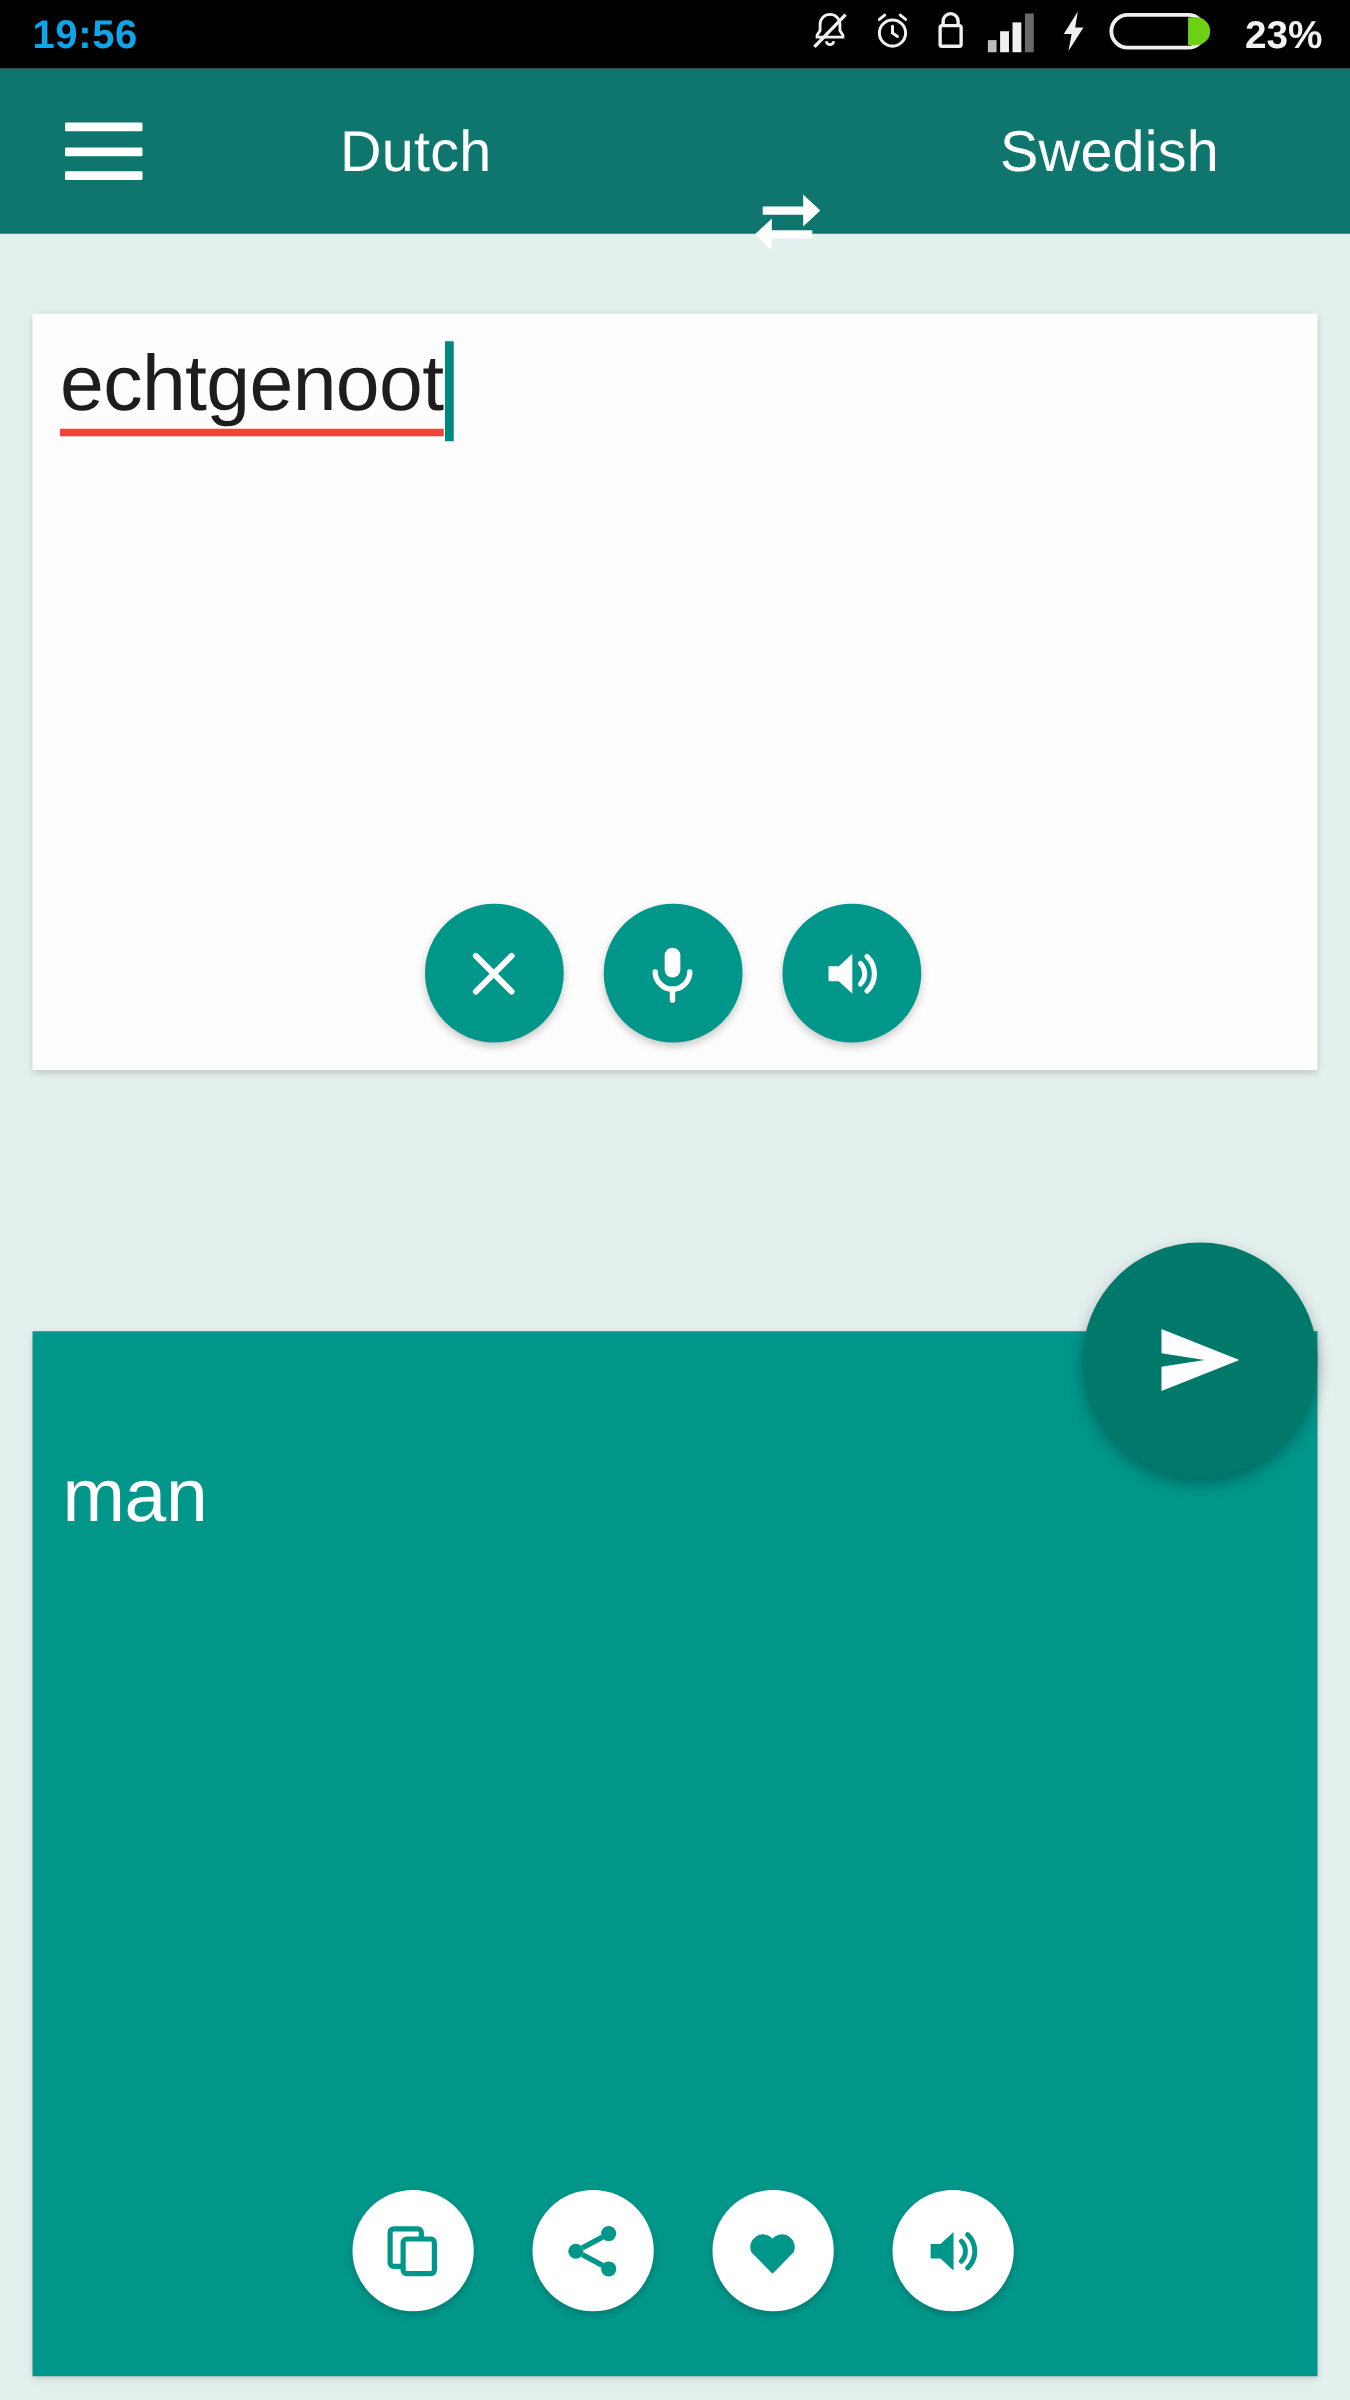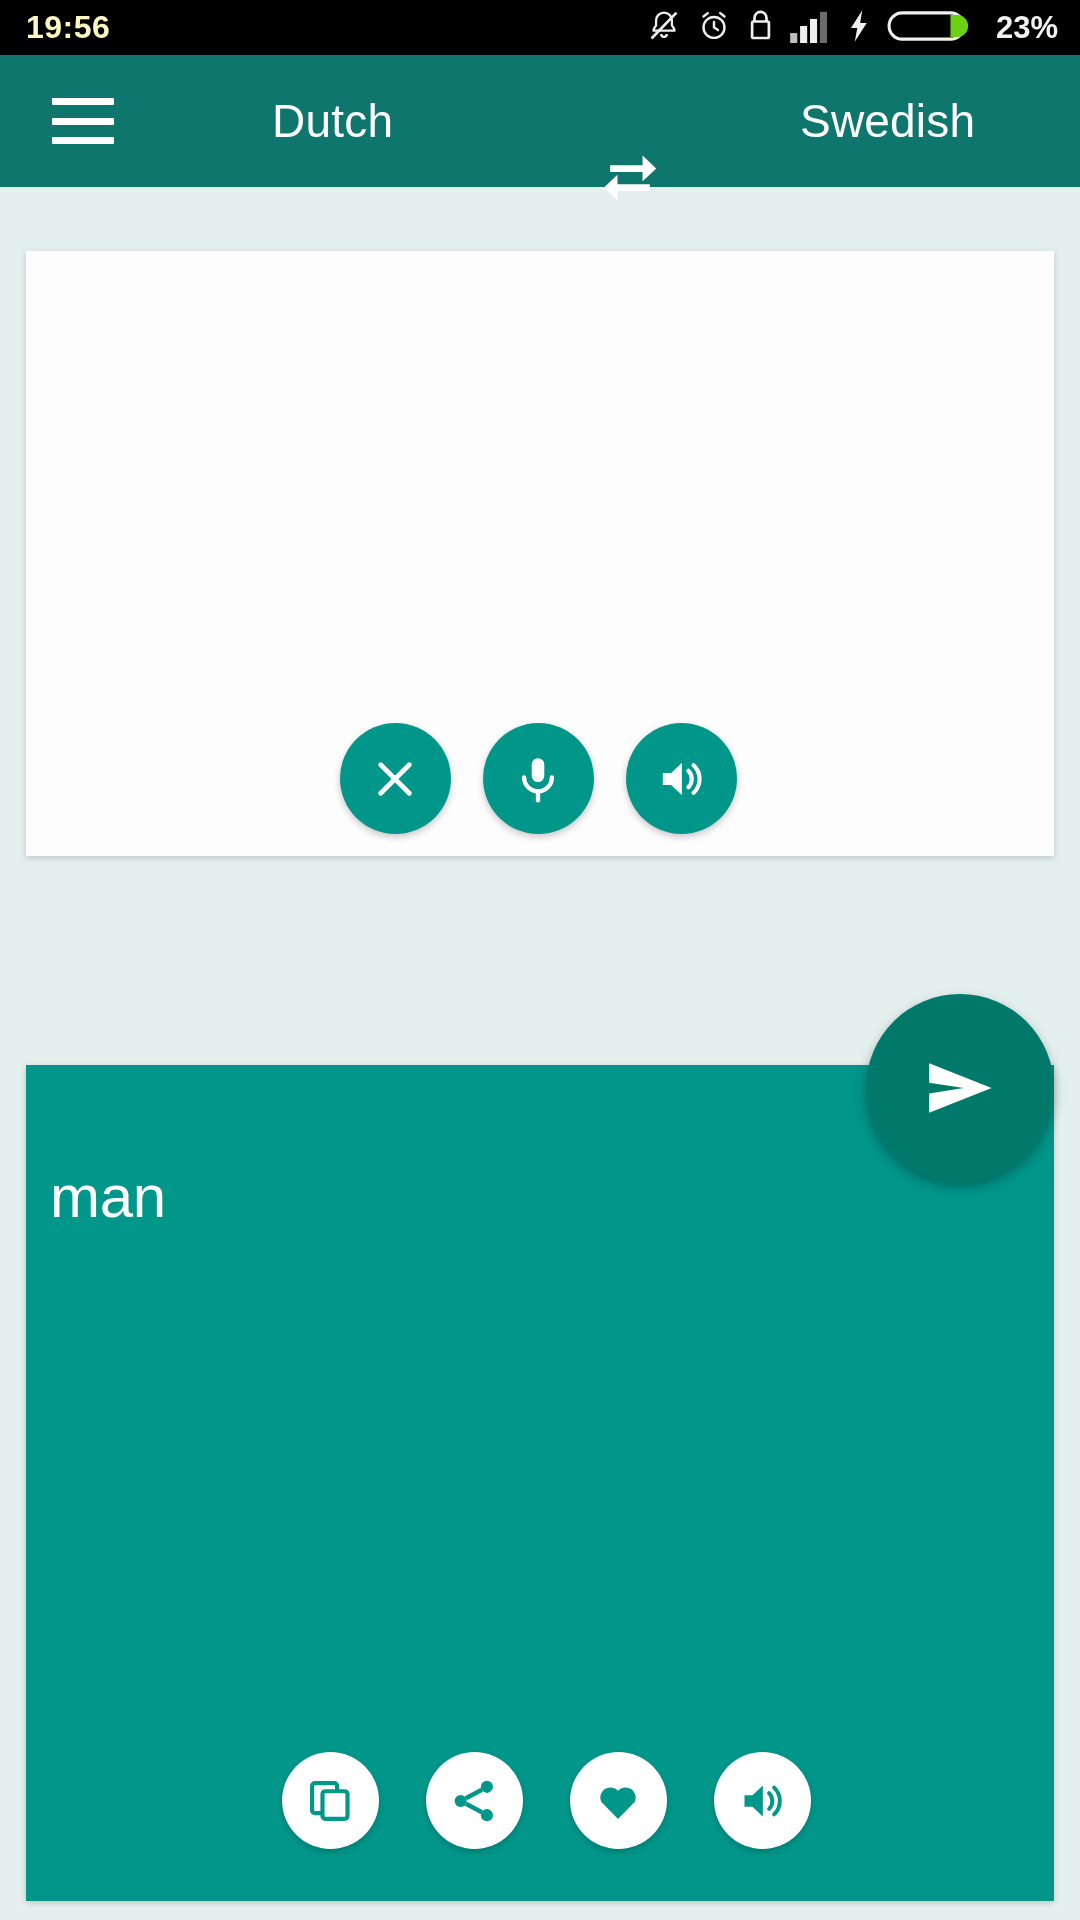--- a/index.html
+++ b/index.html
@@ -11,21 +11,21 @@
   }
   .screen { position:relative; width:1080px; height:1920px; background:#e4f0ee; }
 
   
   .statusbar {
     position:absolute; top:0; left:0; width:1080px; height:55px;
     background:#000; display:flex; align-items:center;
     padding:0 22px 0 26px;
   }
   .status-time {
-    color:#fef9c3; font-size:32px; font-weight:bold; letter-spacing:0.5px;
+    color:#0ea5e9; font-size:32px; font-weight:bold; letter-spacing:0.5px;
   }
   .status-right {
     margin-left:auto; display:flex; align-items:center; gap:16px;text-align:center;
   }
   .sicon { display:block; }
   .battery-pct {
     color:#f2f2f2; font-size:31px; font-weight:bold; margin-left:7px;
   }
 
   
@@ -195,20 +195,24 @@
         <path d="M5.2 7.6h11.1V4.3L21 8.7l-4.7 4.4V9.9H5.2z" fill="#ffffff"></path>
         <path d="M18.8 16.4H7.7v3.3L3 15.3l4.7-4.4v3.2h11.1z" fill="#ffffff"></path>
       </svg>
     </div>
 
     <div class="lang lang-dst">Swedish</div>
   </div>
 
   <div class="input-card">
 
+    <div class="input-text-wrap">
+      <span class="input-text">echtgenoot</span>
+      <span class="caret"></span>
+    </div>
 
     <div class="input-actions">
 
       <button class="circ-btn">
         <svg width="52" height="52" viewBox="0 0 24 24">
           <path d="M5.4 5.4 18.6 18.6M18.6 5.4 5.4 18.6" stroke="#ffffff" stroke-width="2.2" stroke-linecap="round"></path>
         </svg>
       </button>
 
       <button class="circ-btn">

